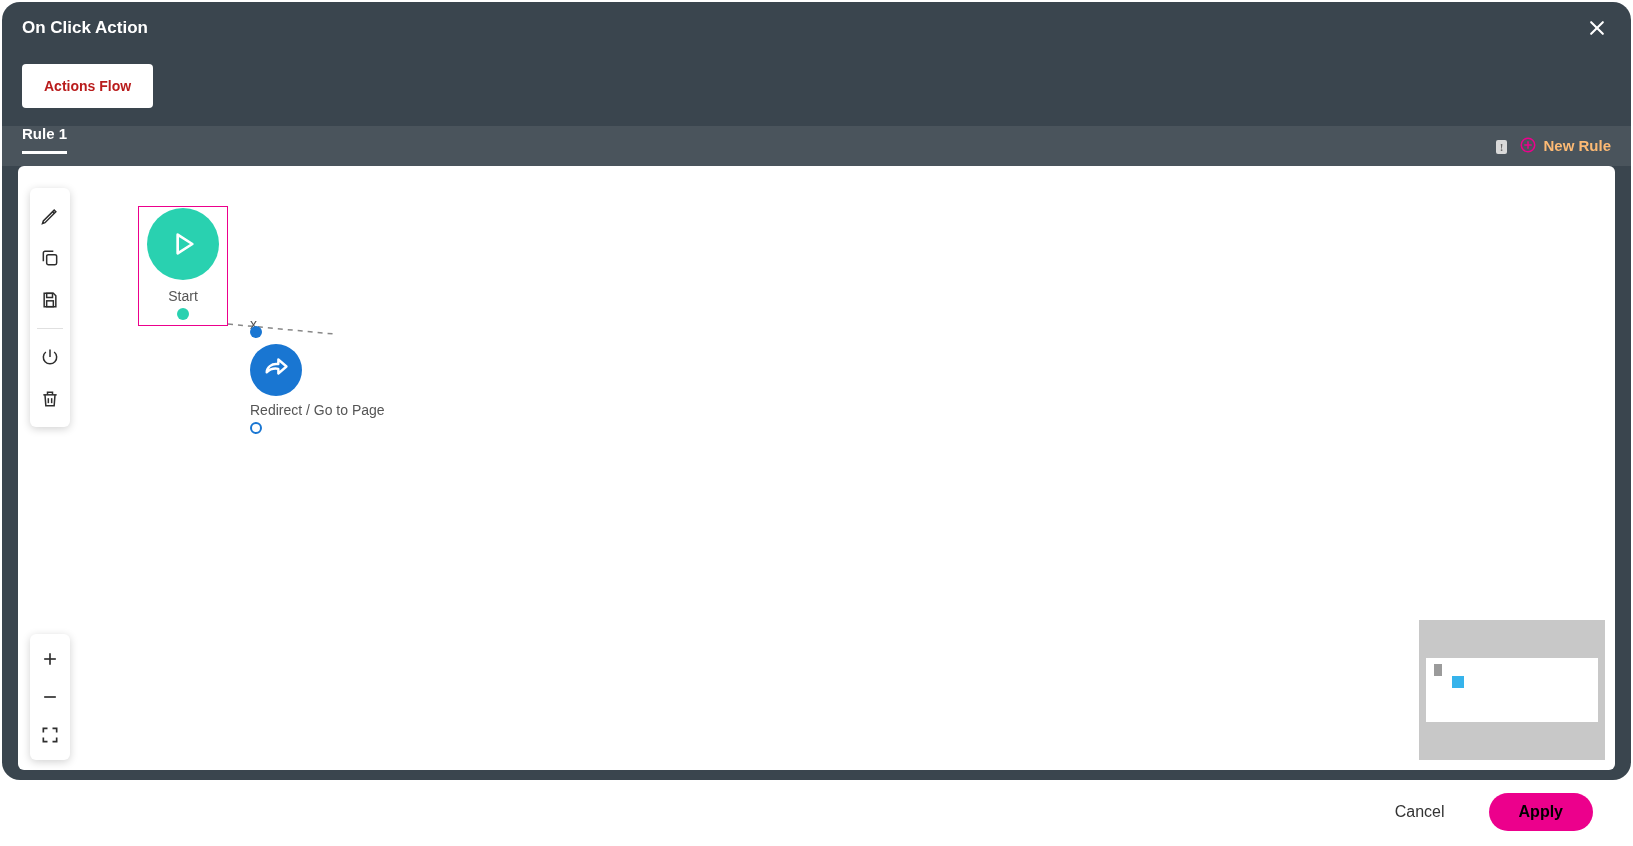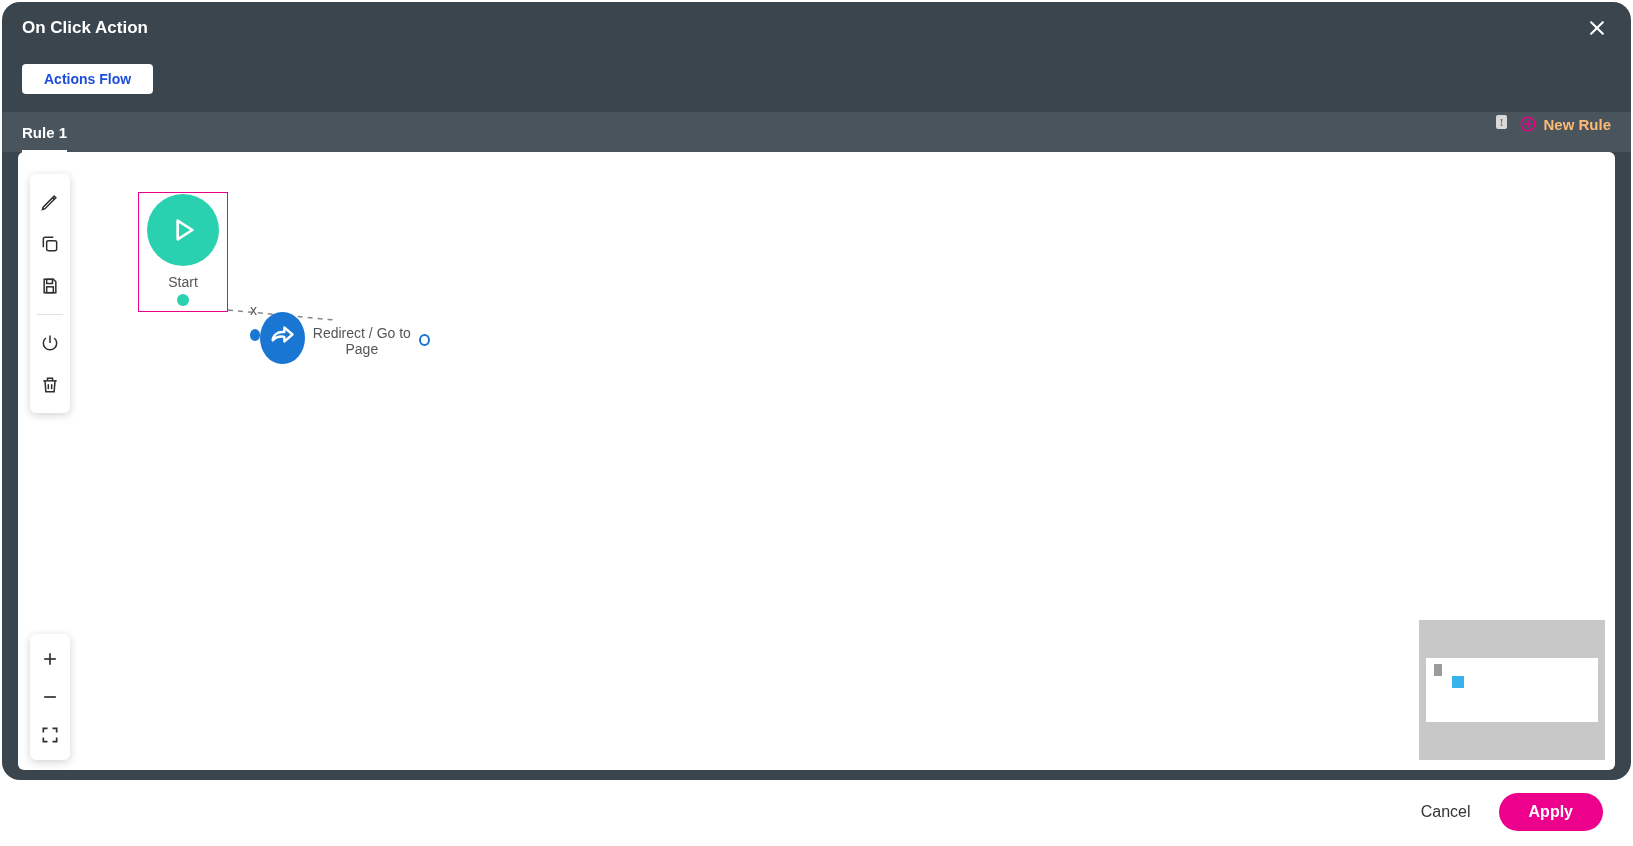--- a/index.html
+++ b/index.html
@@ -31,31 +31,31 @@
     cursor: pointer;
     color: #fff;
   }
   .mode-bar {
     padding: 10px 20px 18px 20px;
   }
   .mode-btn {
     background: #fff;
     border: none;
     border-radius: 4px;
-    padding: 7px 22px;
-    color: #1d4ed8;
+    padding: 14px 22px;
+    color: #b91c1c;
     font-size: 14px;
     font-weight: 600;
     cursor: pointer;
   }
   .rules-bar {
     background: #4a545c;
     display: flex;
-    align-items: flex-start;
-    padding: 3px 20px;
+    align-items: flex-end;
+    padding: 12px 20px;
     height: 40px;
   }
   .rule-tab {
     color: #fff;
     font-size: 15px;
     font-weight: 700;
     padding: 9px 0;
     border-bottom: 3px solid #fff;
     margin-right: auto;
     cursor: pointer;
@@ -191,22 +191,22 @@
     background: #29d1b0;
     margin-top: 4px;
   }
 
   .node-redirect {
     position: absolute;
     left: 232px;
     top: 160px;
     width: 180px;
     display: flex;
-    flex-direction: row;
-    align-items: center;
+    flex-direction: column;
+    align-items: flex-start;
   }
   .redir-in-dot {
     width: 12px; height: 12px;
     border-radius: 50%;
     background: #1976d2;
     margin-bottom: 6px;
   }
   .redir-circle {
     width: 52px; height: 52px;
     border-radius: 50%;
@@ -242,34 +242,34 @@
   }
 
   .modal-footer {
     position: absolute;
     left: 0; right: 0;
     top: 782px;
     height: 60px;
     display: flex;
     align-items: center;
     justify-content: flex-end;
-    padding-right: 30px;
-    gap: 28px;
+    padding-right: 40px;
+    gap: 44px;
     background: #fff;
   }
   .cancel-btn {
     color: #333;
     font-size: 16px;
     cursor: pointer;
     background: none;
     border: none;
   }
   .apply-btn {
     background: #ec008c;
-    color: #ffffff;
+    color: #000000;
     font-size: 16px;
     font-weight: 600;
     border: none;
     border-radius: 22px;
     padding: 10px 30px;
     cursor: pointer;
   }
 </style>
 </head>
 <body>

